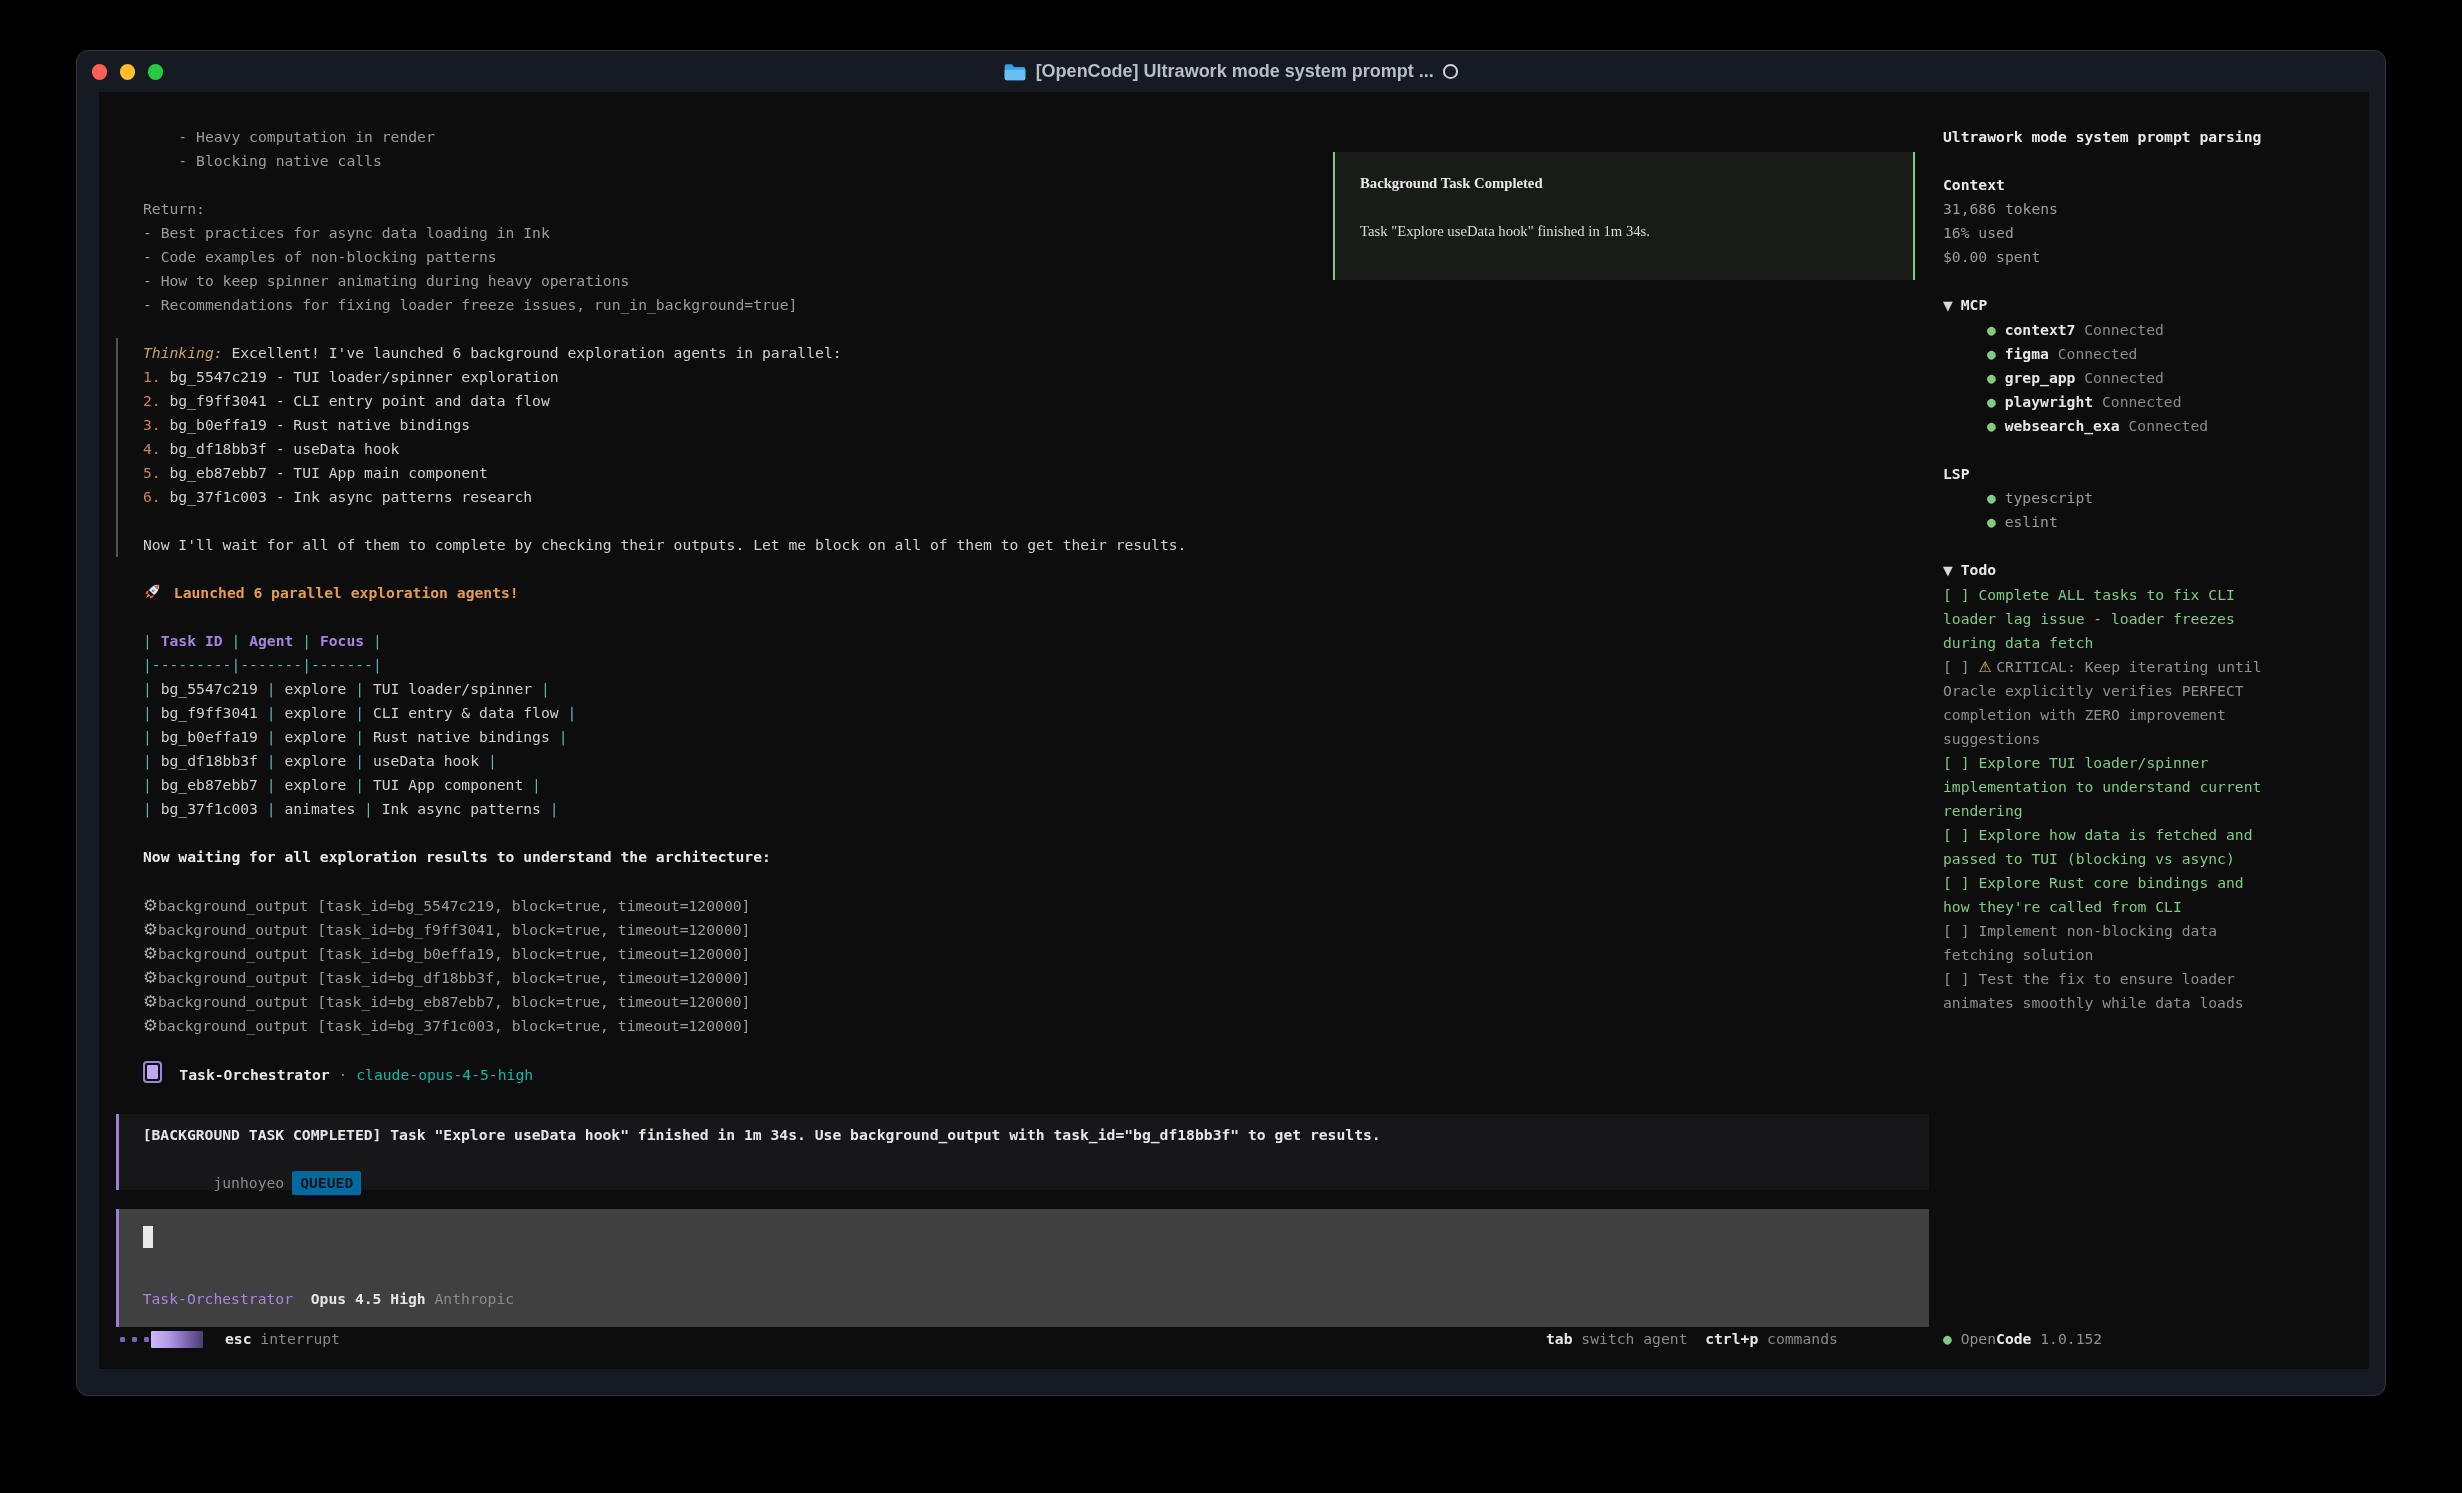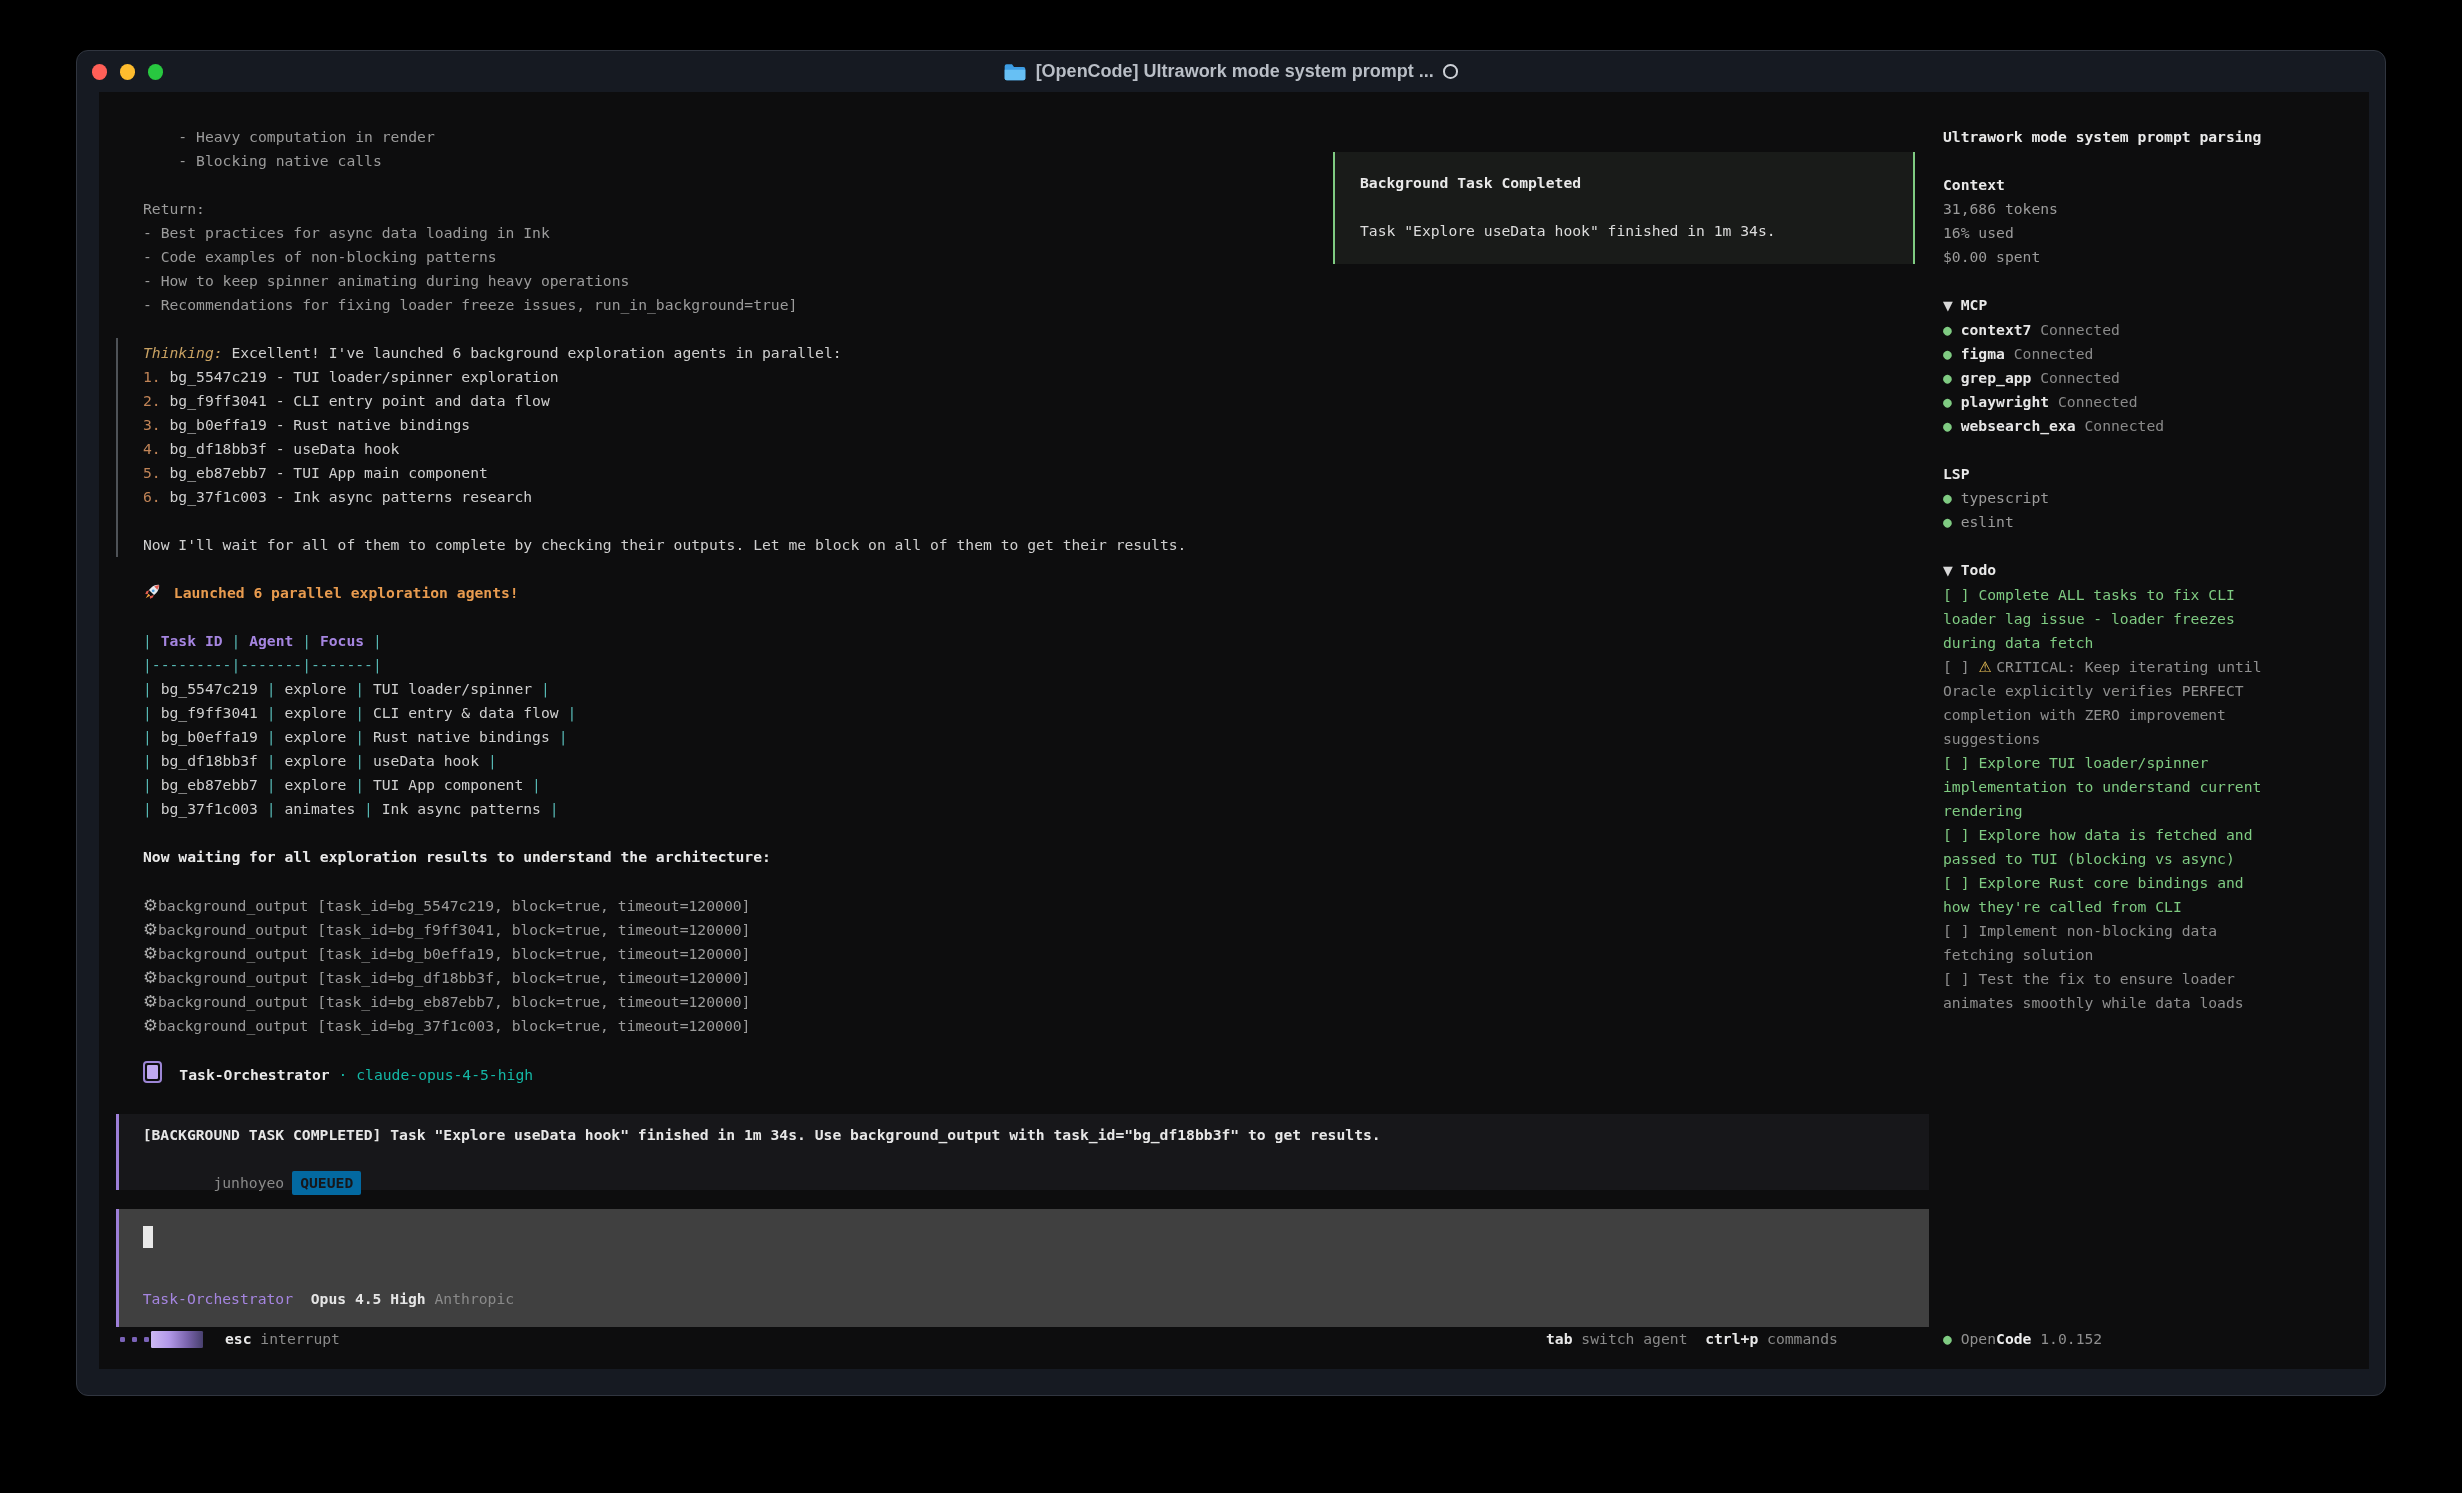--- a/index.html
+++ b/index.html
@@ -66,32 +66,32 @@
   .hints-left{position:absolute;left:126px;top:0;white-space:pre;}
   .hints-right{position:absolute;left:1447px;top:0;white-space:pre;}
   .skey{color:#e8e8e8;font-weight:700;}
   .slabel{color:#8a8a8a;}
   .footer{position:absolute;left:1844px;top:0;white-space:pre;}
   .f-dot{color:#7fcb82;}
   .f-dim{color:#8f8f8f;}
   .f-bold{color:#eeeeee;font-weight:700;}
 
   
-  .toast{position:absolute;left:1234px;top:60px;width:582px;height:112px;background:#191b19;
-         border-left:2px solid #7fcb82;border-right:2px solid #7fcb82;box-sizing:border-box;padding:19px 0 0 25px;}
+  .toast{position:absolute;left:1234px;top:60px;width:582px;height:128px;background:#191b19;
+         border-left:2px solid #7fcb82;border-right:2px solid #7fcb82;box-sizing:border-box;padding:19px 0 0 25px;font-family:Liberation Serif, serif;}
   .toast-title{color:#e9e9e9;font-weight:700;height:24px;line-height:24px;white-space:pre;}
   .toast-body{color:#dcdcdc;height:24px;line-height:24px;white-space:pre;margin-top:24px;}
 
   
   .sidebar{position:absolute;left:1844px;top:33px;width:426px;line-height:24px;}
   .sb-title{font-weight:700;color:#e9e9e9;white-space:pre;}
   .sb-head{font-weight:700;color:#e9e9e9;margin-top:24px;white-space:pre;}
   .tri{font-size:12.7px;color:#d8d8d8;margin-right:8px;font-family:"DejaVu Sans",sans-serif;}
   .stat{color:#9b9b9b;white-space:pre;}
-  .sb-line{white-space:pre;}
+  .sb-line{white-space:pre;margin-left:44px;}
   .dot{color:#7fcb82;}
   .srv-name{color:#e6e6e6;font-weight:700;}
   .srv-status{color:#8a8a8a;}
   .lsp-name{color:#9b9b9b;}
   .todo{white-space:pre-wrap;max-width:332px;}
   .todo.active{color:#7fcb82;}
   .todo.pending{color:#8f8f8f;}
   .warn{color:#ecc258;font-family:"DejaVu Sans",sans-serif;}
 </style>
 </head>

